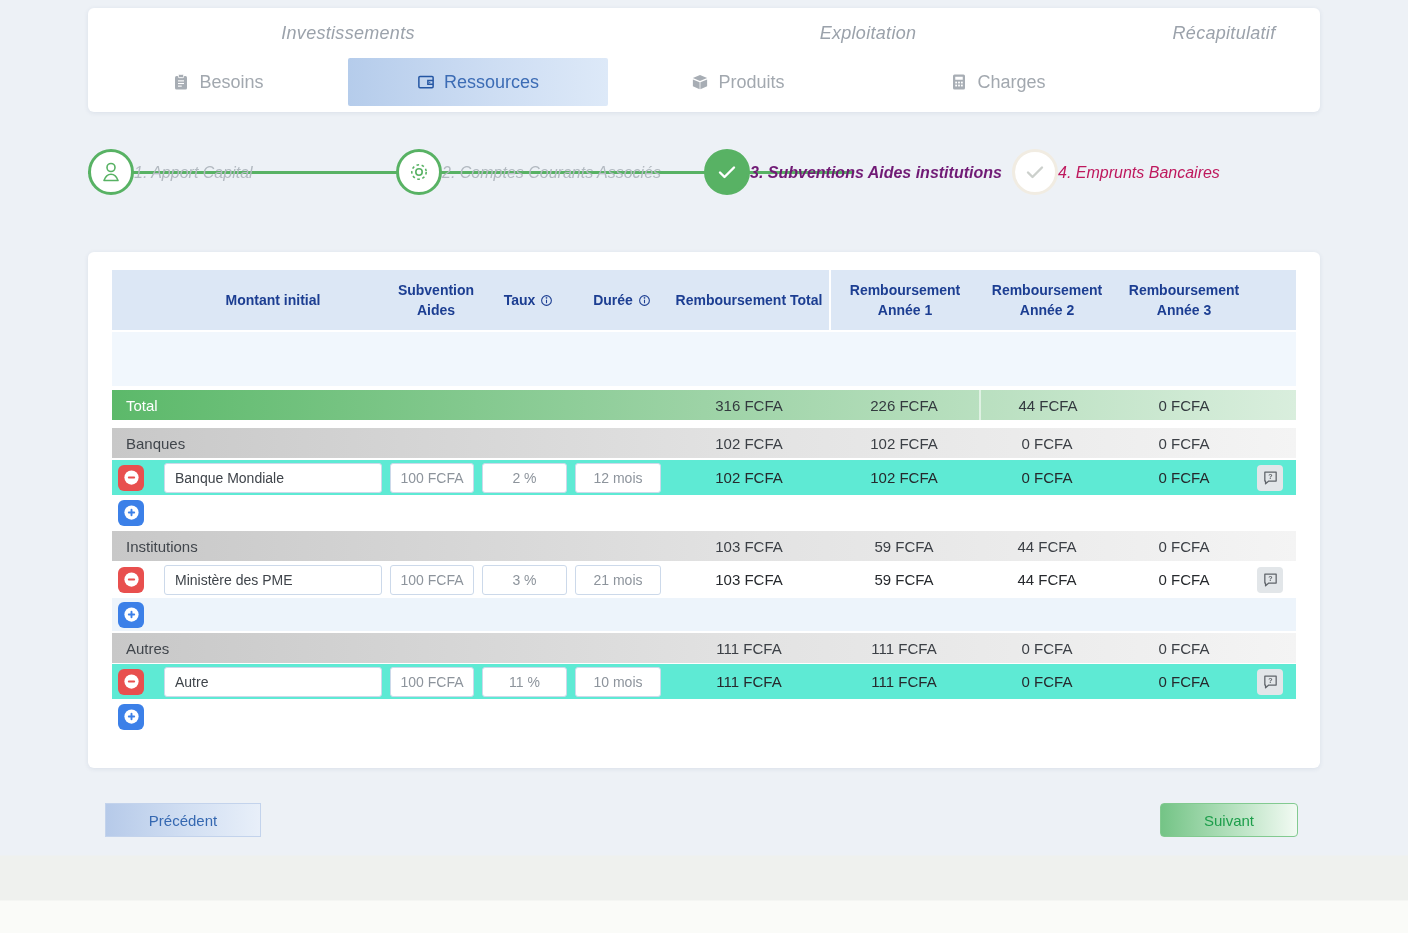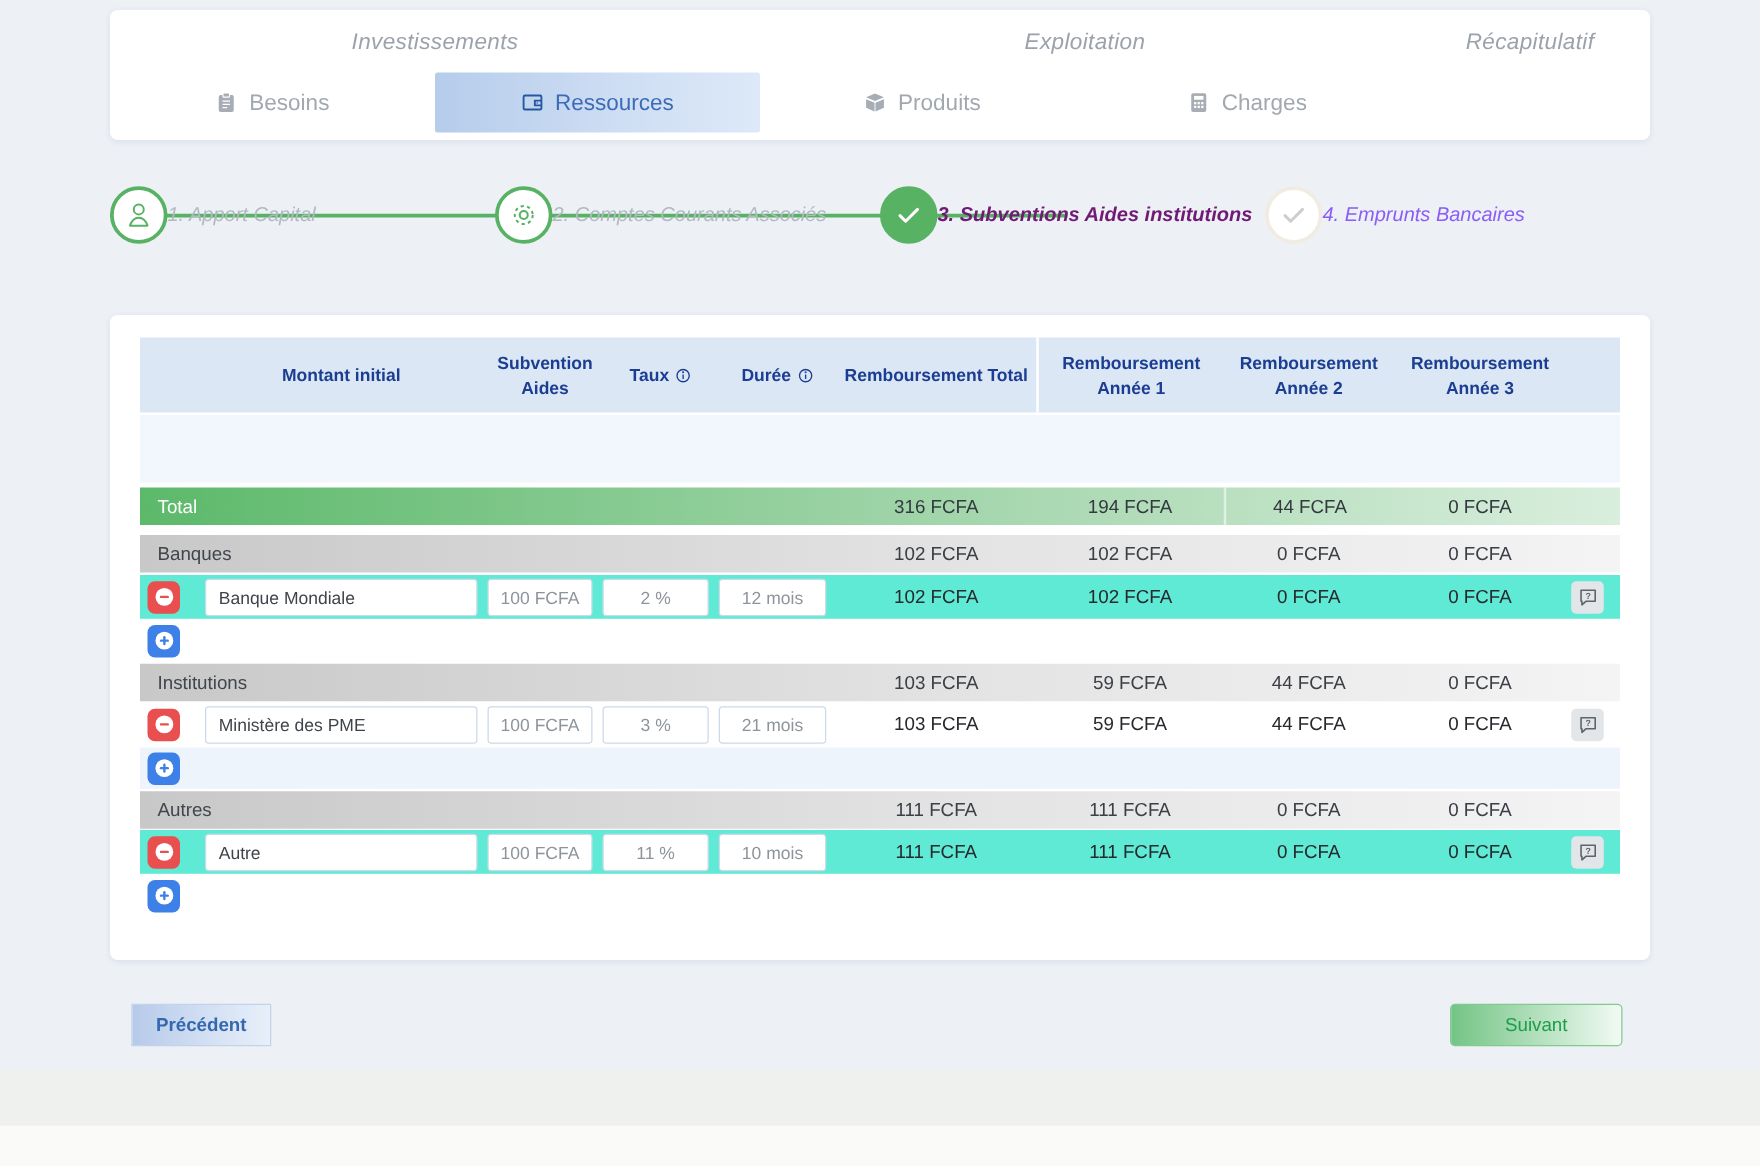--- a/index.html
+++ b/index.html
@@ -51,21 +51,21 @@
   .step-circle {
     width:46px; height:46px; border-radius:50%; margin-top:8px;
     background:#fff; border:3px solid #58b264; color:#58b264;
     display:flex; align-items:center; justify-content:center;
   }
   .step-circle svg { width:24px; height:24px; }
   .step.current .step-circle { background:#58b264; border-color:#58b264; color:#fff; }
   .step.pending .step-circle { border-color:#f1ece2; color:#ccd0cc; }
   .step-label { margin-top:10px; font-size:16px; color:#b2b9c0; }
   .step.current .step-label { color:#701a75; font-weight:700; }
-  .step.pending .step-label { color:#8b5cf6; }
+  .step.pending .step-label { color:#be185d; }
 
   
   .main-card {
     width:1232px; margin:27px auto 0;
     background:#fff; border-radius:6px;
     box-shadow:0 1px 5px rgba(30,55,95,.09);
     padding:18px 24px 35px;
   }
   .trow {
     display:grid;
@@ -119,23 +119,23 @@
     font-family:"Liberation Sans", sans-serif; font-size:14px;
     width:calc(100% - 8px); outline:none;
   }
   .inp-name { padding:0 10px; color:#3f444a; margin-left:8px; width:calc(100% - 16px); }
   .inp-num { text-align:center; color:#8d949c; }
 
   
   .footer { width:1232px; margin:35px auto 0; display:flex; justify-content:space-between;
             padding:0 22px 0 17px; }
   .btn-prev {
-    width:112px; height:34px; border:1px solid #c3d3ec; border-radius:0;
+    width:156px; height:34px; border:1px solid #c3d3ec; border-radius:0;
     background:linear-gradient(90deg,#b6cae9 0%,#d3e0f3 55%,#e8eff9 100%);
-    color:#3568b1; font-size:15px; font-weight:700; cursor:pointer;
+    color:#3568b1; font-size:15px; font-weight:400; cursor:pointer;
     font-family:"Liberation Sans", sans-serif;
   }
   .btn-next {
     width:138px; height:34px; border:1px solid #82ca90; border-radius:4px;
     background:linear-gradient(90deg,#74c486 0%,#b8e2c1 55%,#f2faf3 100%);
     color:#1d9e4b; font-size:15px; font-weight:400; cursor:pointer;
     font-family:"Liberation Sans", sans-serif;
   }
 </style>
 </head>
@@ -327,21 +327,21 @@
     <div class="hc">Remboursement Année 2</div>
     <div class="hc">Remboursement Année 3</div>
     <div class="hc"></div>
   </div>
 
   <div class="spacer-row"></div>
 
   <div class="trow total-row">
     <div class="row-label">Total</div>
     <div class="val">316 FCFA</div>
-    <div class="val">194 FCFA</div>
+    <div class="val">226 FCFA</div>
     <div class="val sep">44 FCFA</div>
     <div class="val">0 FCFA</div>
   </div>
 
   <div class="trow group-row" style="margin-top:8px">
     <div class="row-label">Banques</div>
     <div class="val">102 FCFA</div>
     <div class="val">102 FCFA</div>
     <div class="val">0 FCFA</div>
     <div class="val">0 FCFA</div>

